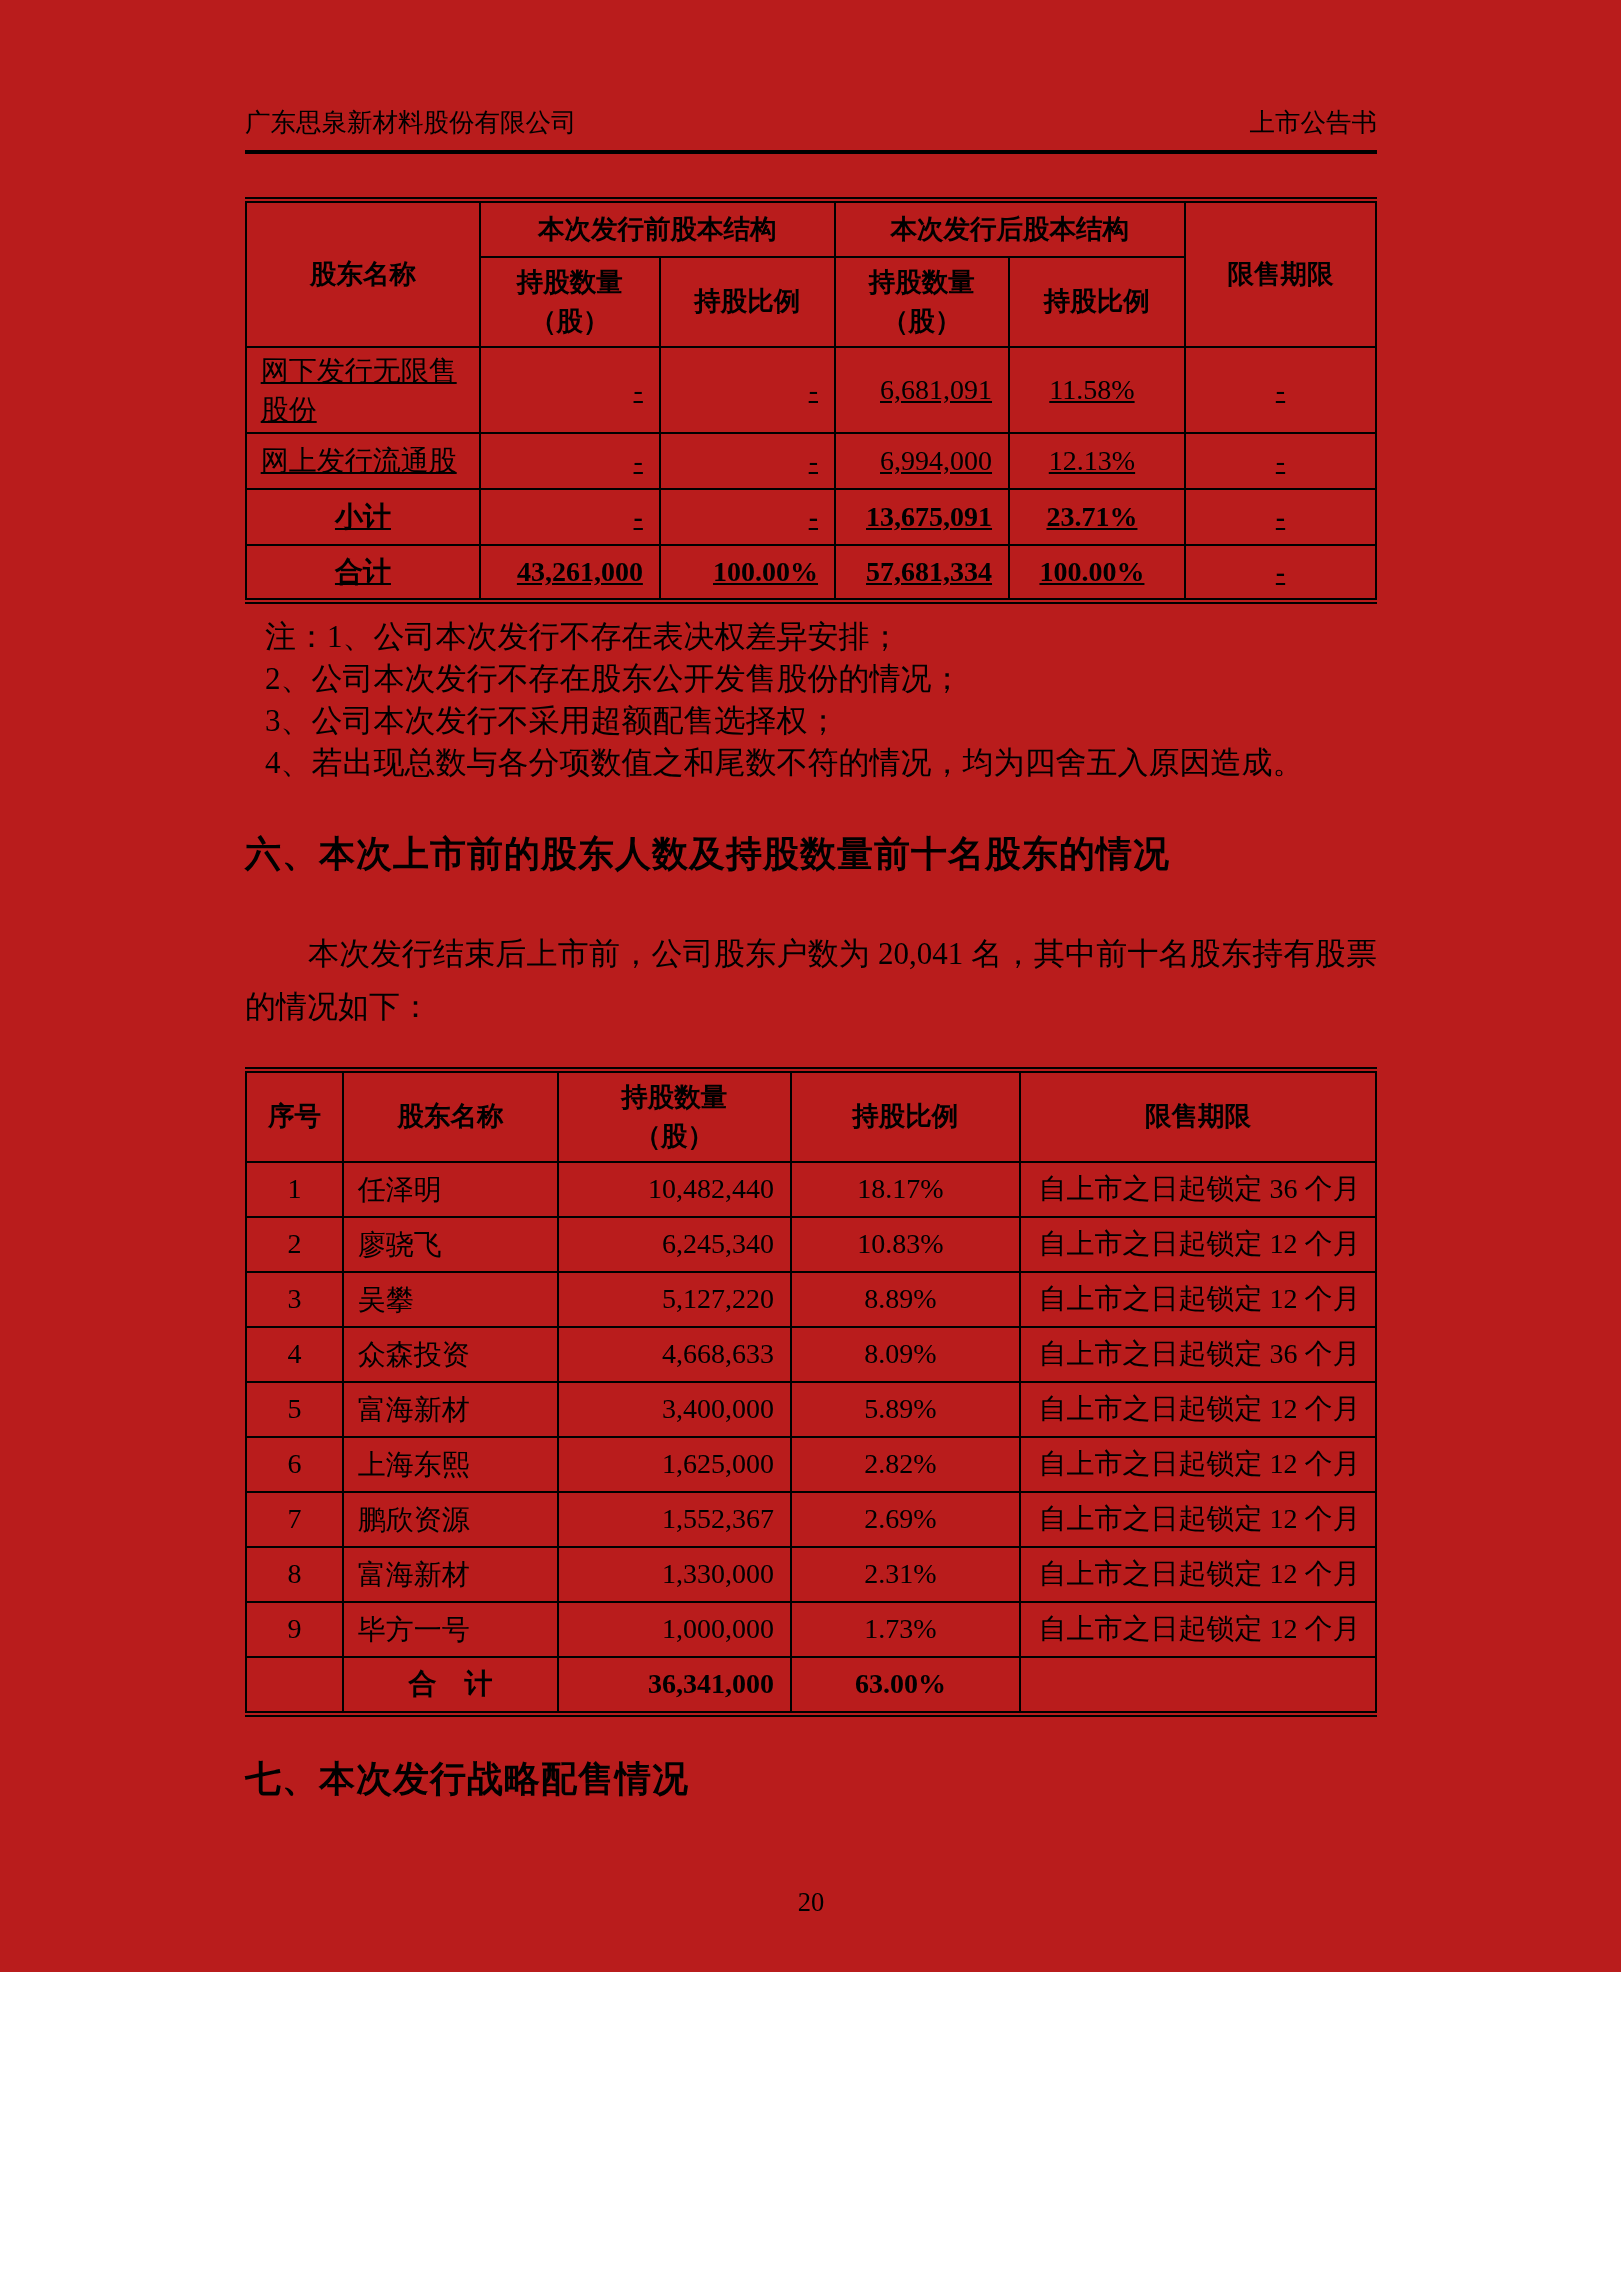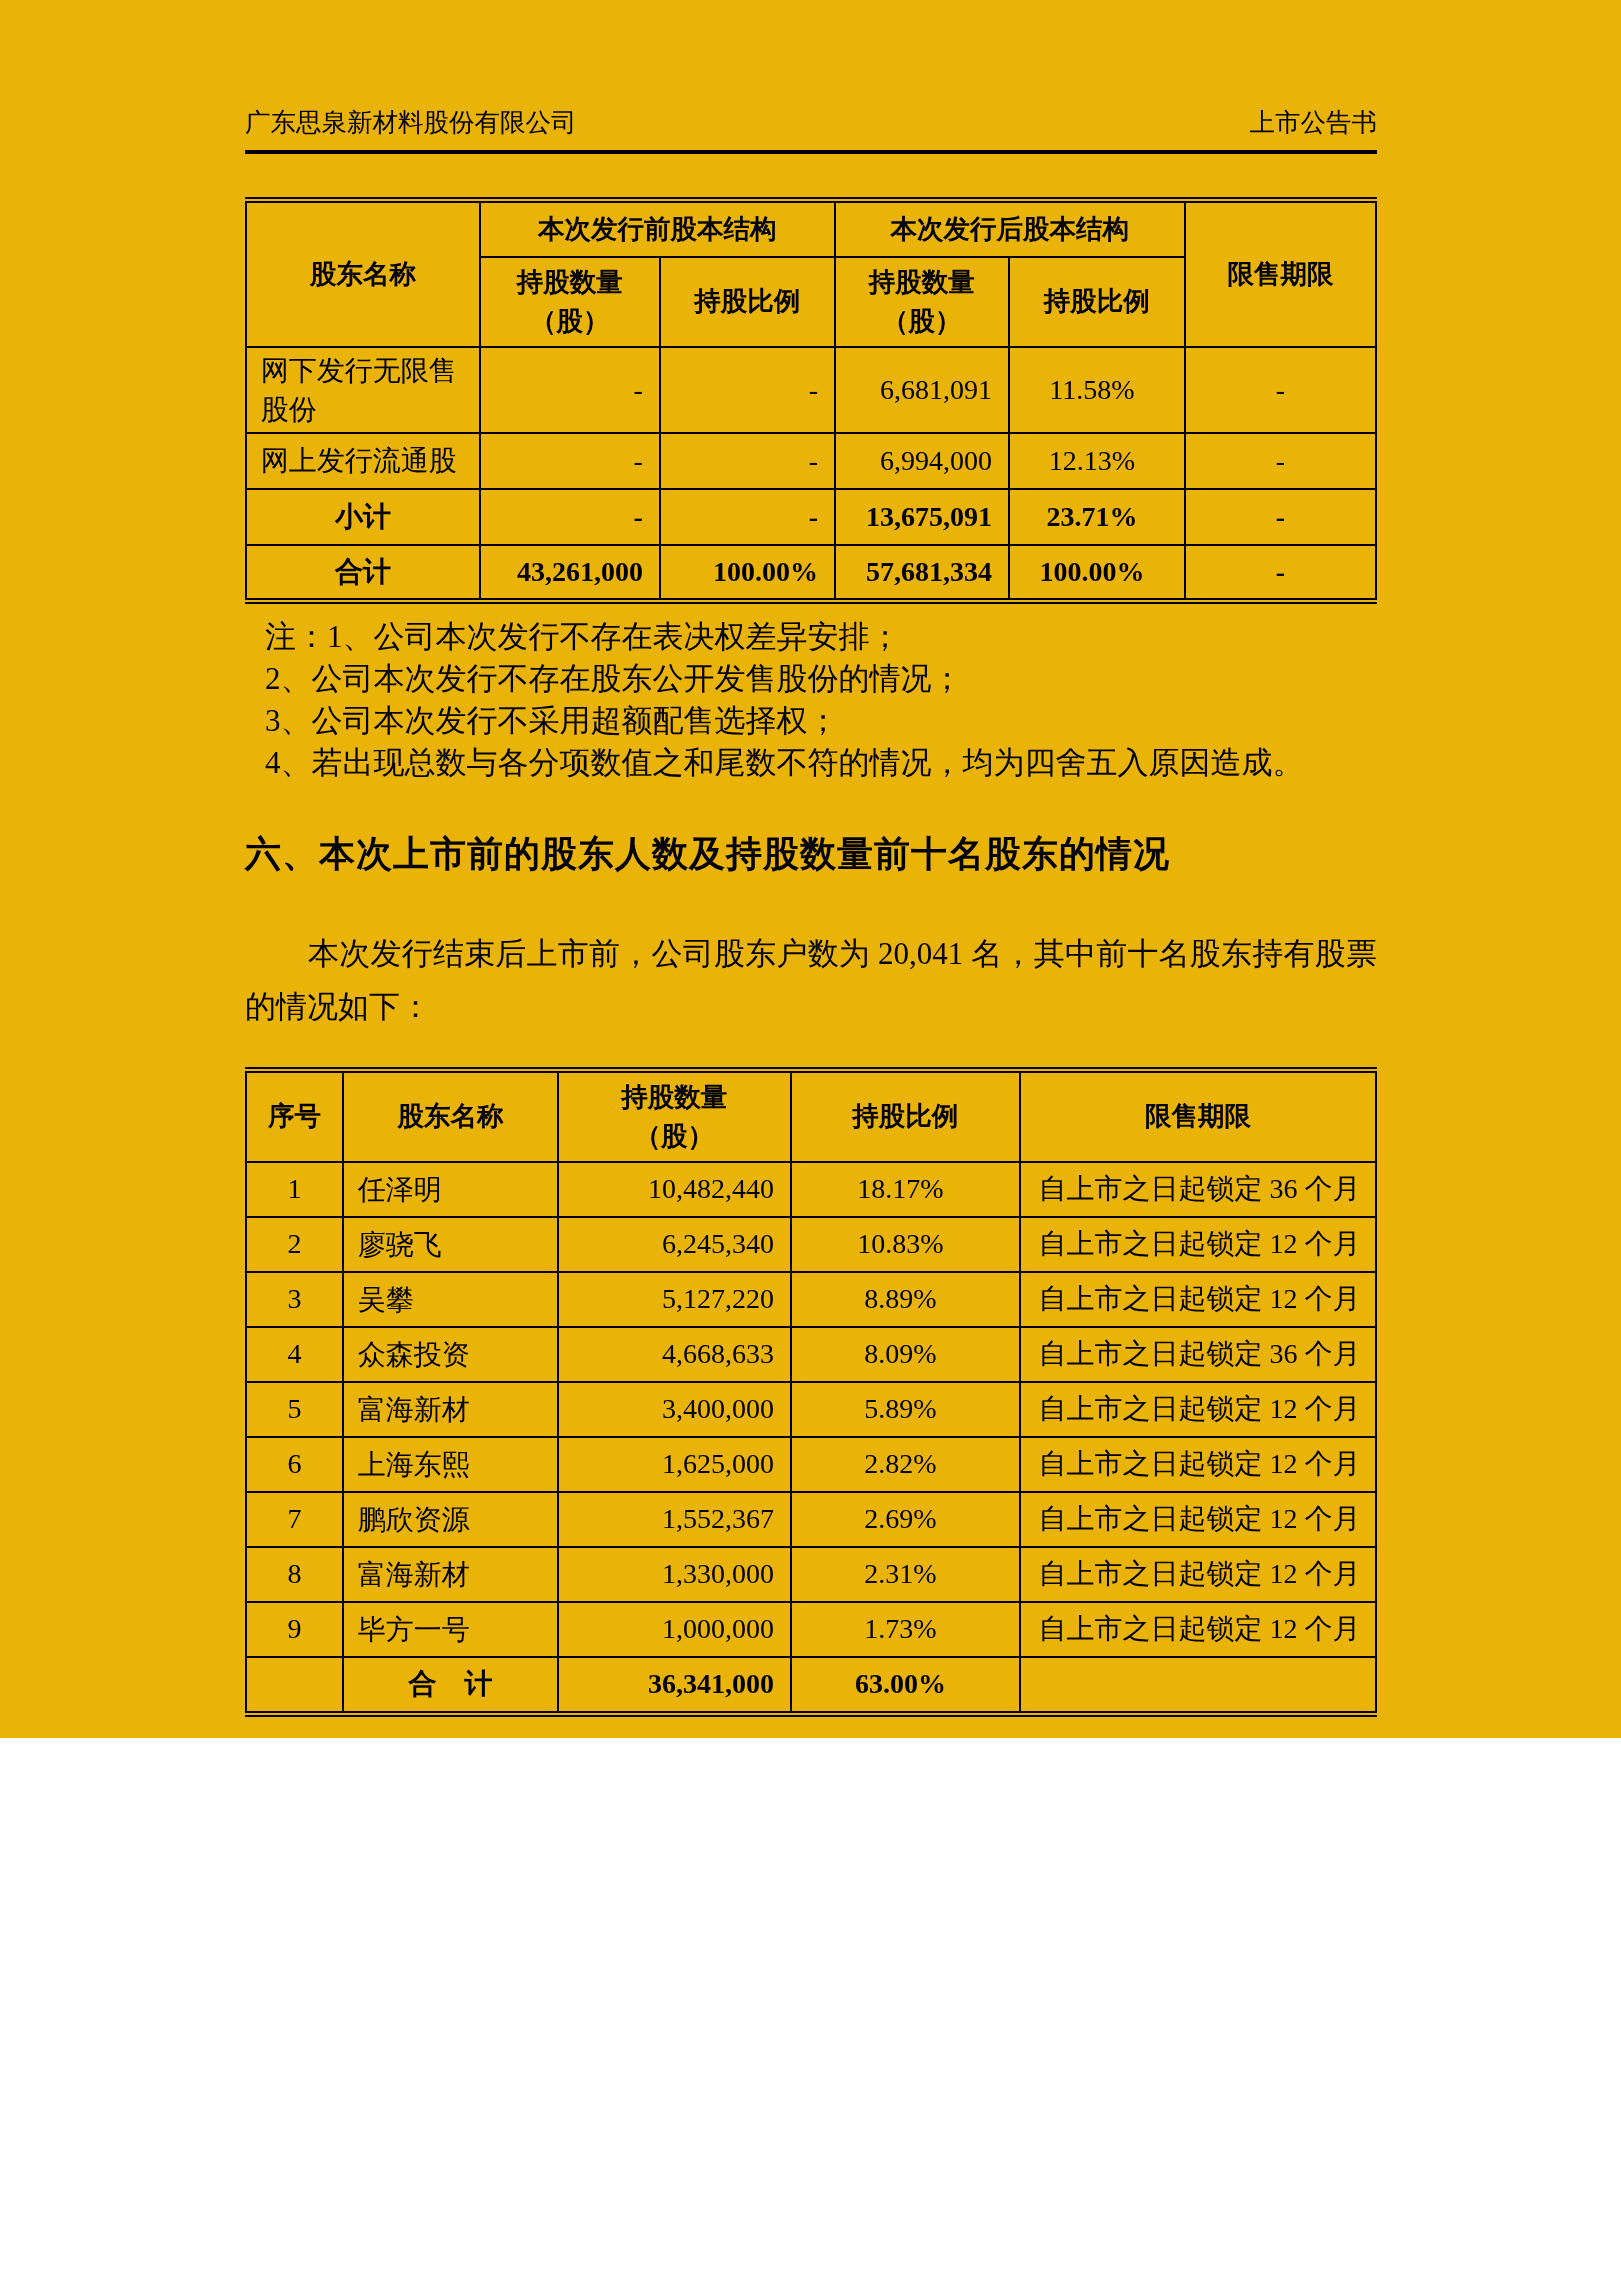--- a/index.html
+++ b/index.html
@@ -2,21 +2,21 @@
 <html><head>
 <meta charset="utf-8">
 <style>
   * { margin:0; padding:0; box-sizing:border-box; }
   html,body { background:#ffffff; }
   body {
     width:1621px; height:2293px;
     font-family:"Liberation Serif","DejaVu Serif",serif;
     color:#000;
   }
-  .page { width:1621px; height:1738px; padding:0 244px 0 245px; overflow:hidden; position:relative; background:#eab308; }
+  .page { width:1621px; height:1972px; padding:0 244px 0 245px; overflow:hidden; position:relative; background:#b91c1c; }
 
   
   .pageheader {
     margin-top:103px;
     display:flex; justify-content:space-between; align-items:flex-end;
     font-size:25.5px; line-height:39px;
     border-bottom:4.9px solid #000; padding-bottom:7.8px;
   }
 
   
@@ -28,21 +28,21 @@
   th, td {
     border-left:2px solid #000; border-right:2px solid #000;
     border-top:2.9px solid #000; border-bottom:2.9px solid #000;
     font-size:28px; vertical-align:middle; text-align:center;
     overflow:hidden;
   }
   th { font-weight:bold; font-size:26.5px; line-height:39px; }
   .t1 { margin-top:43px; }
   .t1 .hr1 th { height:57px; }
   .t1 .hr2 th { height:90px; }
-  .t1 tbody tr { height:56px; }
+  .t1 tbody tr { height:56px;text-decoration:underline; }
   .t1 tbody tr.tall { height:86px; }
   .t2 { margin-top:34px; }
   .t2 thead tr { height:92px; }
   .t2 tbody tr { height:55px; }
   .t2 tbody tr.total { height:57px; }
   td.name { text-align:left; padding-left:13.7px; line-height:39px; }
   td.num  { text-align:right; padding-right:15.7px; }
   td.ratio{ text-align:center; padding-right:9.8px; }
   td.lock { text-align:left; padding-left:17.6px; }
   .bold { font-weight:bold; }

